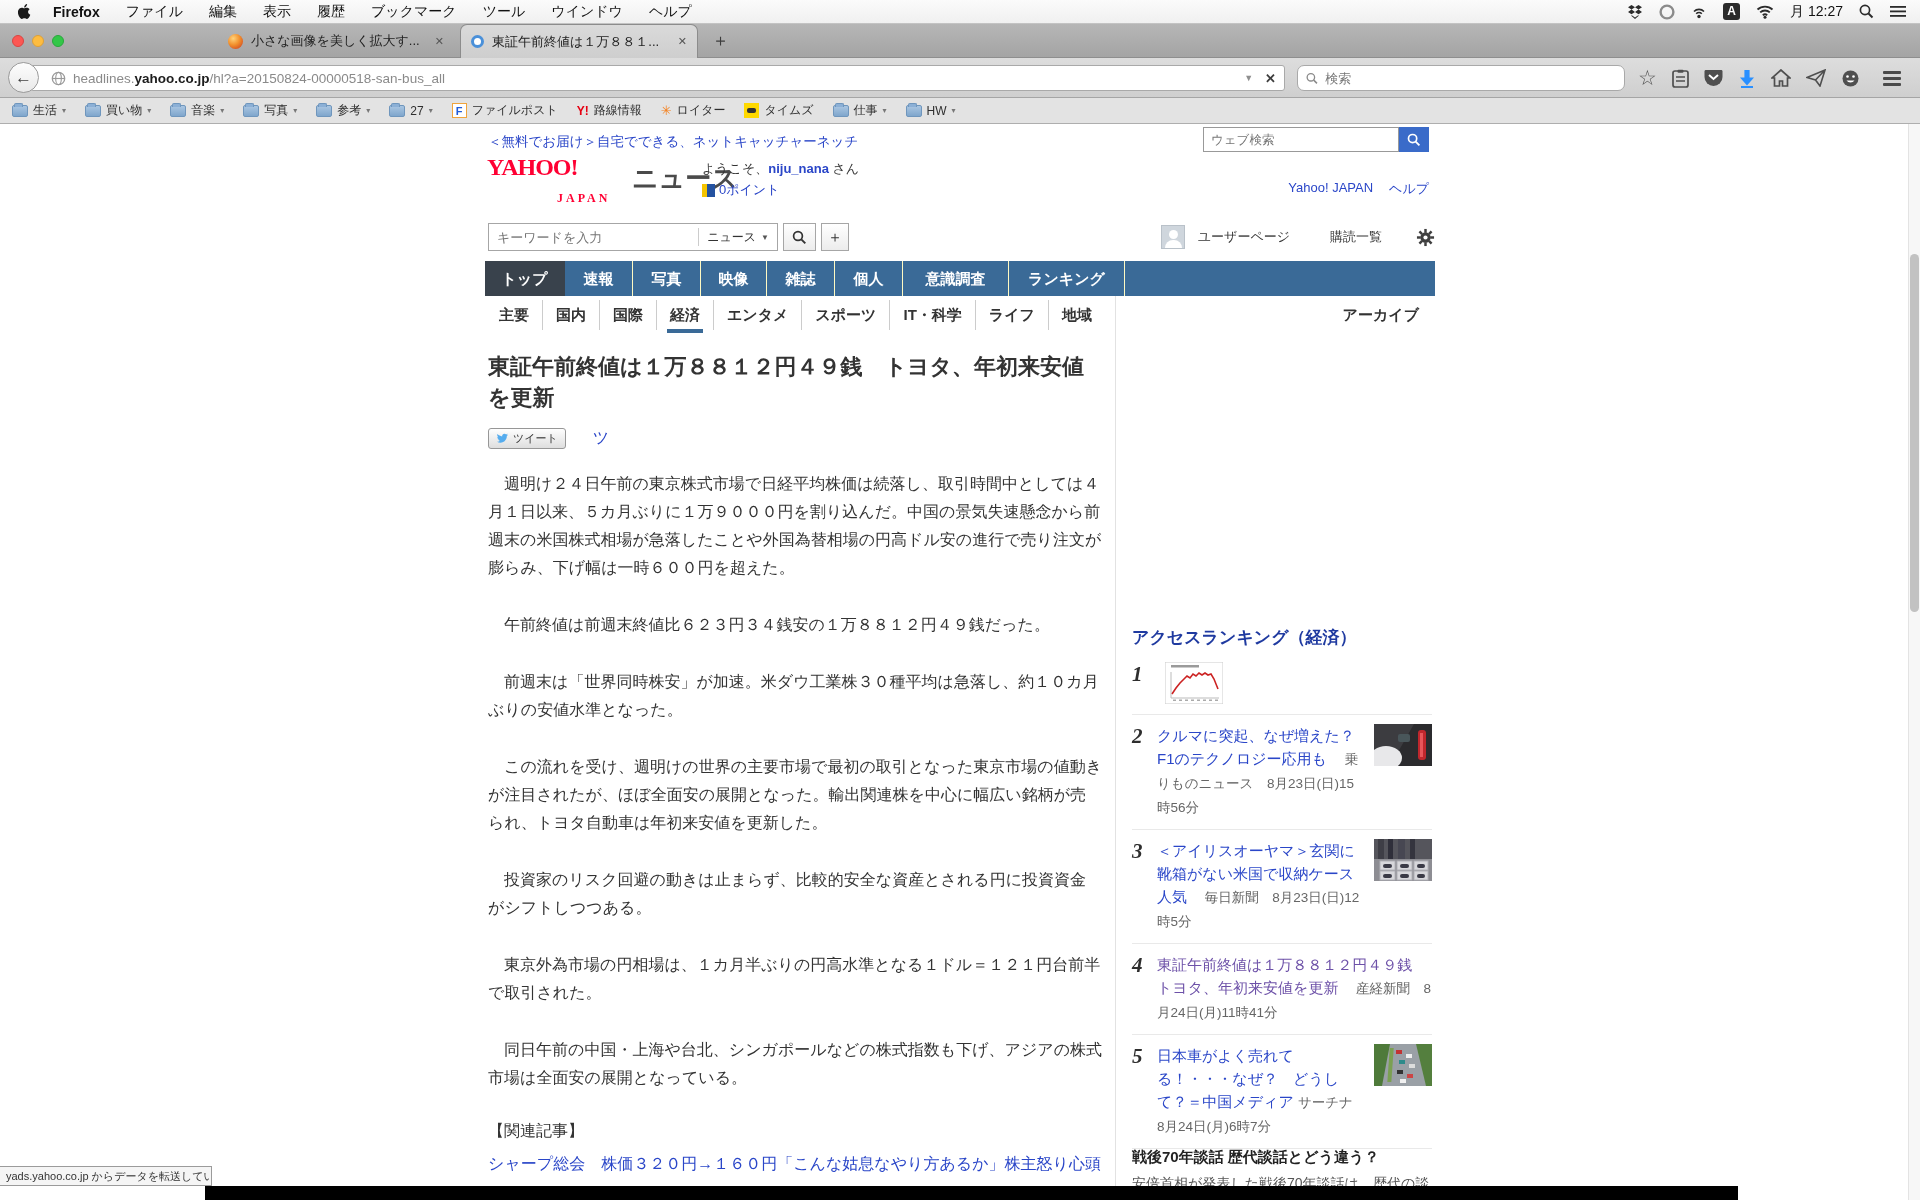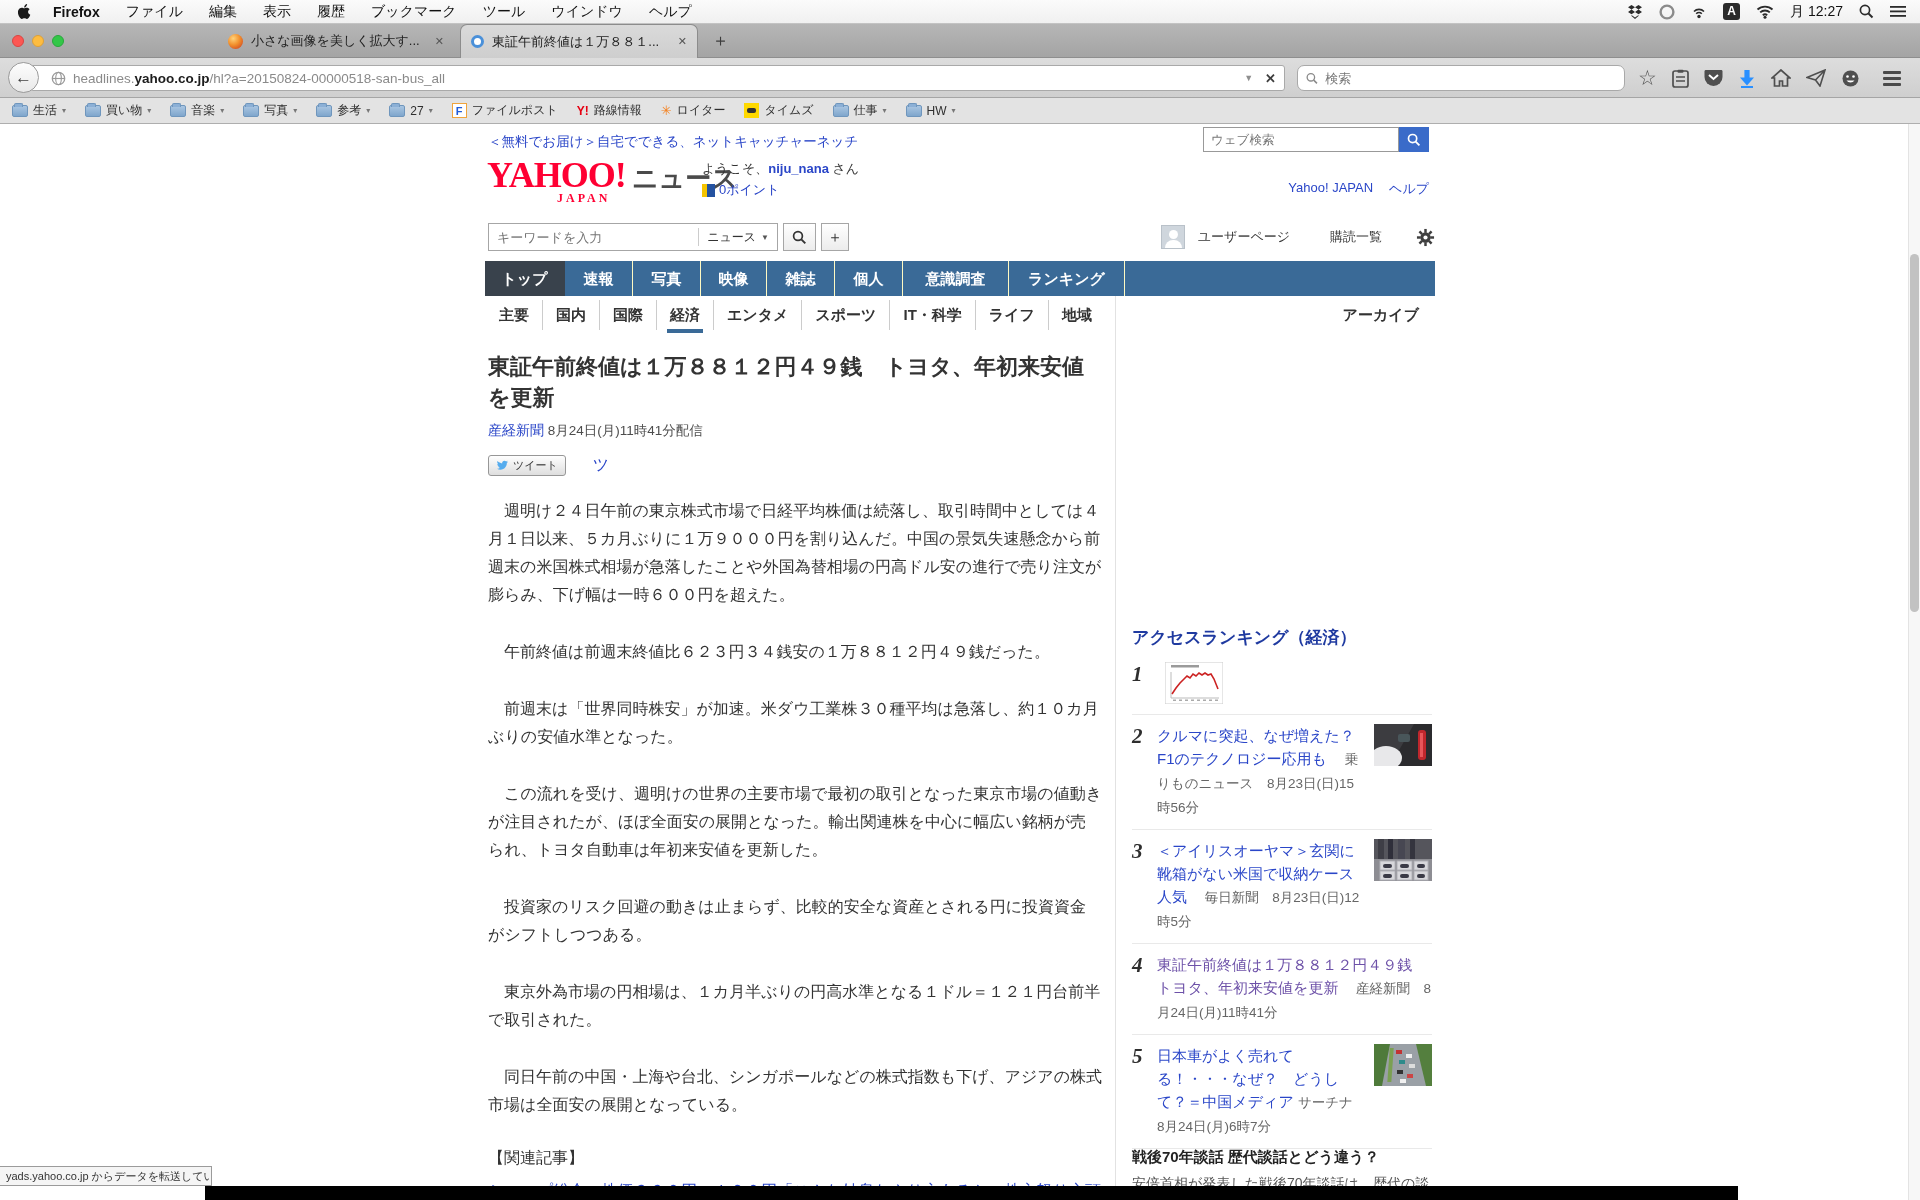--- a/index.html
+++ b/index.html
@@ -78,21 +78,21 @@
   #page { position:absolute; top:124px; left:0; width:1920px; height:1076px; background:#fff; overflow:hidden; }
   #content { position:absolute; left:485px; top:0; width:950px; height:1076px; }
   a, .linklike { color:#2a46c8; text-decoration:none; cursor:pointer; }
 
   #promo { position:absolute; left:3px; top:9px; font-size:13.5px; }
   #websearch { position:absolute; left:718px; top:3px; display:flex; }
   #websearch input { width:196px; height:25px; border:1px solid #999; font-size:12.5px; padding:0 7px; outline:none; font-family:inherit; }
   #websearch .wbtn { width:30px; height:25px; background:#3a6bc9; display:flex; align-items:center; justify-content:center; }
 
   #logo { position:absolute; left:2px; top:30px; width:480px; height:54px; }
-  #logo .ym { font-family:"Liberation Serif", serif; font-weight:bold; font-size:36px; color:#ff0033; letter-spacing:-1px; }
+  #logo .ym { font-family:"Liberation Serif", serif; font-weight:bold; font-size:24px; color:#ff0033; letter-spacing:-1px; }
   #logo .yj { position:absolute; left:70px; top:37px; font-family:"Liberation Serif", serif; font-weight:bold; font-size:12px; color:#ff0033; letter-spacing:3px; }
   #logo .svc { position:absolute; left:145px; top:7px; font-size:26px; font-weight:bold; color:#4a4a4a; }
   #welcome { position:absolute; left:217px; top:36px; font-size:13px; color:#333; }
   #welcome .uname { color:#2a46c8; font-weight:bold; }
   #points { position:absolute; left:217px; top:57px; font-size:13px; display:flex; align-items:center; gap:4px; }
   .tpt { width:13px; height:13px; display:flex; }
   .tpt i { display:block; height:100%; } .tpt .yl { width:5px; background:#f5c400; } .tpt .bl { width:8px; background:#2452a0; }
   #helplinks { position:absolute; right:6px; top:56px; font-size:13px; display:flex; gap:16px; }
 
   #kwrow { position:absolute; left:0; top:99px; width:950px; height:28px; }
@@ -465,24 +465,20 @@
         <span class="snitem">エンタメ</span>
         <span class="snitem">スポーツ</span>
         <span class="snitem">IT・科学</span>
         <span class="snitem">ライフ</span>
         <span class="snitem">地域</span>
         <span id="archive">アーカイブ</span>
       </div>
 
       <div id="article">
         <h1>東証午前終値は１万８８１２円４９銭　トヨタ、年初来安値を更新</h1>
-        <div id="byline">
-          <a>産経新聞</a>
-          <span> </span><span>8月24日(月)11時41分配信</span>
-        </div>
         <div id="tweetrow">
           <span id="tweetbtn">
             <svg width="13" height="11" viewBox="0 0 16 14">
                 <path d="M15 2.2c-.5.3-1.1.5-1.7.6.6-.4 1.1-1 1.3-1.7-.6.4-1.2.6-1.9.8C12.1 1.2 11.3.8 10.4.8 8.8.8 7.5 2.1 7.5 3.7c0 .2 0 .4.1.6C5.2 4.2 3.1 3.1 1.7 1.4c-.3.5-.4.9-.4 1.5 0 1 .5 1.9 1.3 2.4-.5 0-.9-.1-1.3-.3 0 1.4 1 2.6 2.3 2.8-.2.1-.5.1-.7.1-.2 0-.4 0-.5-.1.4 1.1 1.4 2 2.6 2-1 .8-2.2 1.2-3.5 1.2H1c1.3.8 2.8 1.3 4.4 1.3 5.2 0 8.1-4.3 8.1-8.1v-.4c.6-.4 1.1-.9 1.5-1.6z" fill="#55acee"></path>
               </svg>
             <span>ツイート</span>
           </span>
           <span id="tsu">ツ</span>
         </div>
         <div id="body">

